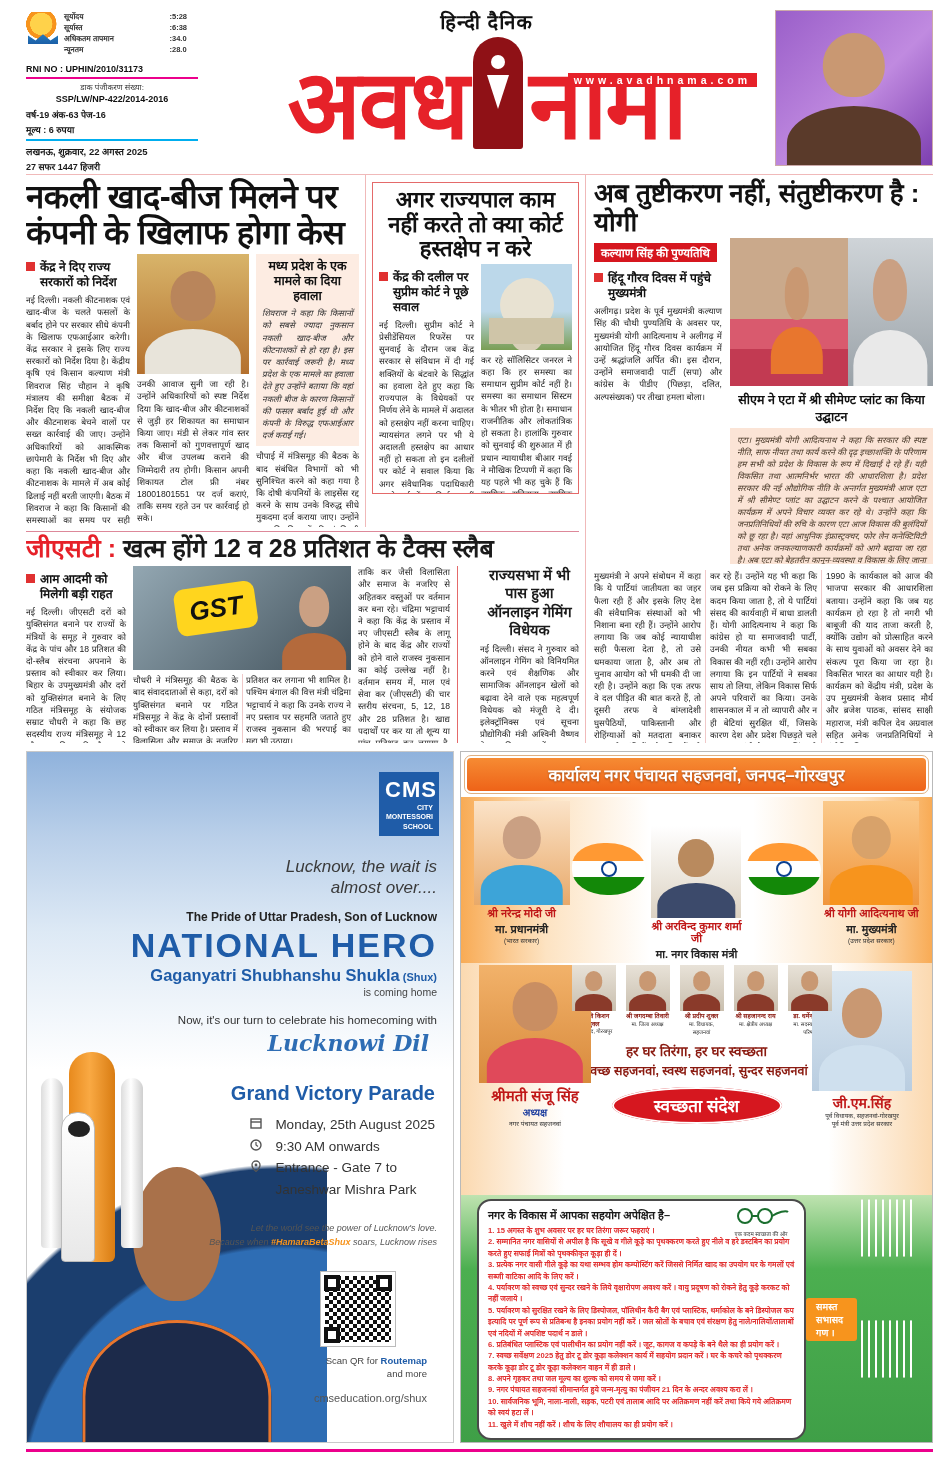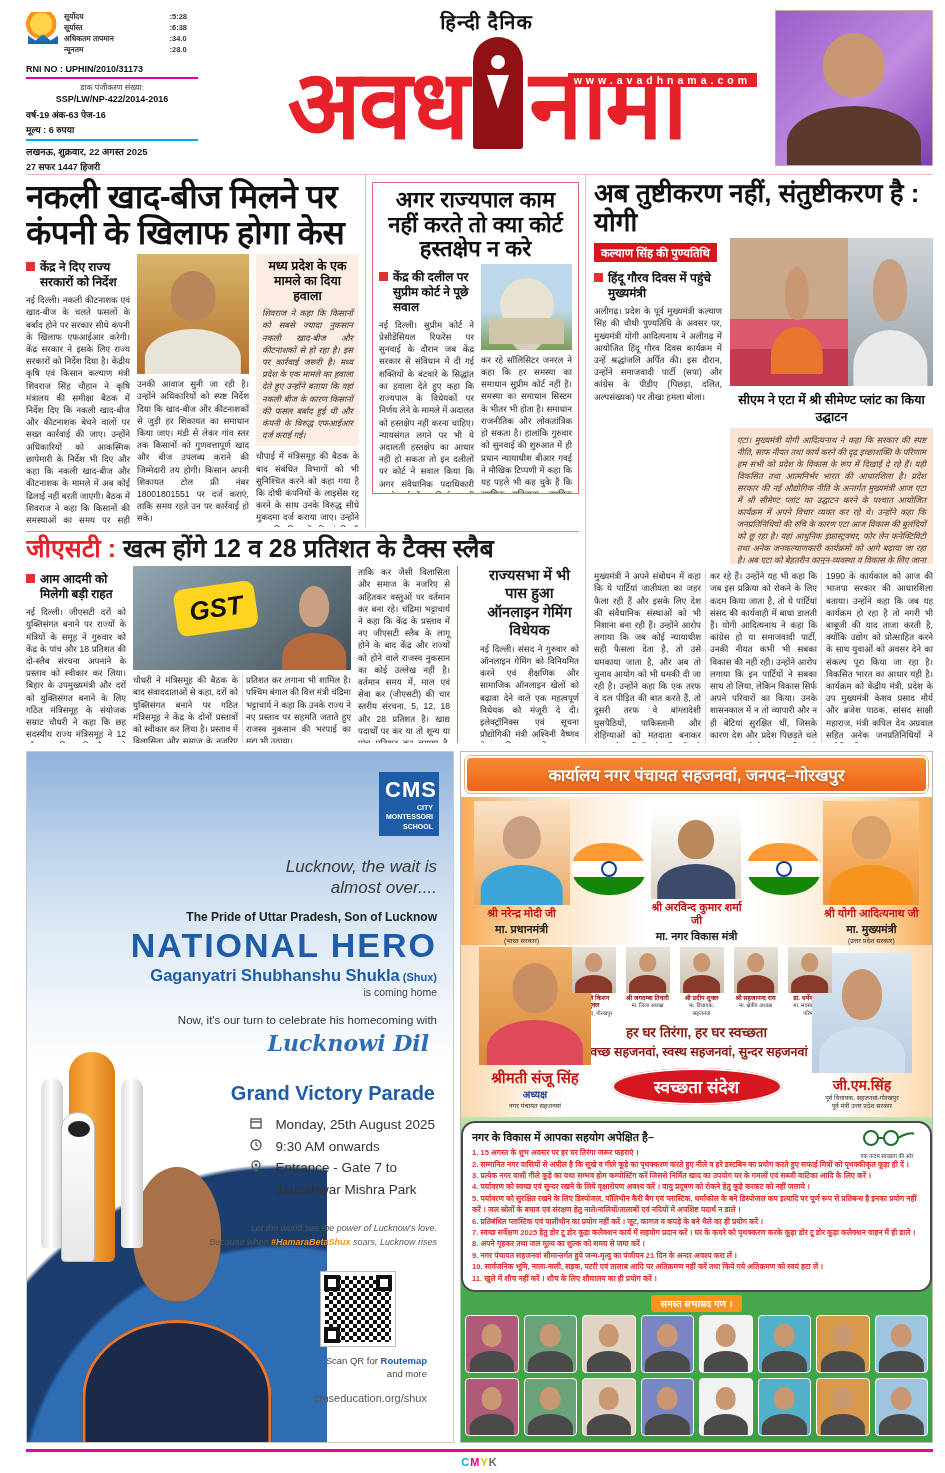--- a/index.html
+++ b/index.html
@@ -162,21 +162,21 @@
   .exmla .nm{font-size:14px;font-weight:800;color:#c01818;margin-top:2px}
   .exmla .tt{font-size:6.3px;color:#333;line-height:1.3}
   .officials{display:flex;gap:10px;justify-content:center;margin-left:130px;margin-right:120px}
   .off{width:54px;text-align:center}
   .off .ph{width:44px;height:46px;margin:0 auto;background:linear-gradient(180deg,#e8e2d8,#c9bfae);--skin:#c99872;--shirt:#8a3a2a}
   .off .nm{font-size:6.3px;font-weight:800;color:#8a1a10;line-height:1.2;margin-top:1px}
   .off .tt{font-size:5.3px;color:#222}
   .slogan1{text-align:center;font-size:13.5px;font-weight:800;color:#8a1a10;margin-top:6px}
   .slogan2{text-align:center;font-size:12.5px;font-weight:800;color:#8a1a10;margin-top:2px}
   .badge{display:block;margin:8px auto 0;width:170px;background:#d6171f;color:#fff;font-size:17px;font-weight:800;text-align:center;border-radius:50%;padding:7px 0;box-shadow:0 0 0 2px #fff inset}
-  .pan-body{flex:1;background:linear-gradient(180deg,#bfe3b0,#4caf50 30%,#3f9f47);padding:4px 0 2px;display:flex;flex-direction:column}
+  .pan-body{flex:1;background:linear-gradient(180deg,#bfe3b0,#4caf50 30%,#3f9f47);padding:4px 16px 2px;display:flex;flex-direction:row}
   .notice{background:#fff;border:2px solid #4a4a4a;border-radius:14px;padding:6px 9px;position:relative}
   .notice h4{font-size:11px;font-weight:800;color:#1a1a1a;margin-bottom:3px}
   .notice ol{list-style:none}
   .notice li{font-size:7.6px;font-weight:bold;color:#e03131;line-height:1.5}
   .glasses{position:absolute;right:10px;top:6px;width:66px;text-align:center}
   .glasses .cap{font-size:5.5px;color:#333;margin-top:1px}
   .members-label{align-self:center;background:#f7941d;color:#fff;font-size:9.5px;font-weight:800;padding:2px 10px;margin:3px 0;border-radius:3px}
   .member-grid{display:grid;grid-template-columns:repeat(8,1fr);gap:5px;padding:0 4px 4px}
   .member{height:58px;border-radius:4px;border:1px solid #fff;--skin:#c99872}
   .member:nth-child(8n+1){background:#b05a7a}.member:nth-child(8n+2){background:#6aa37a}
@@ -524,15 +524,14 @@
           <div class="member person"></div>
           <div class="member person"></div>
           <div class="member person"></div>
         </div>
       </div>
     </section>
   </div>
 
   <footer class="footer">
     <div class="foot-rule"></div>
-    <div class="cmyk"><span class="c">C</span><span class="m">M</span><span class="y">Y</span><span class="k">K</span></div>
   </footer>
 </div>
 
 </body></html>

